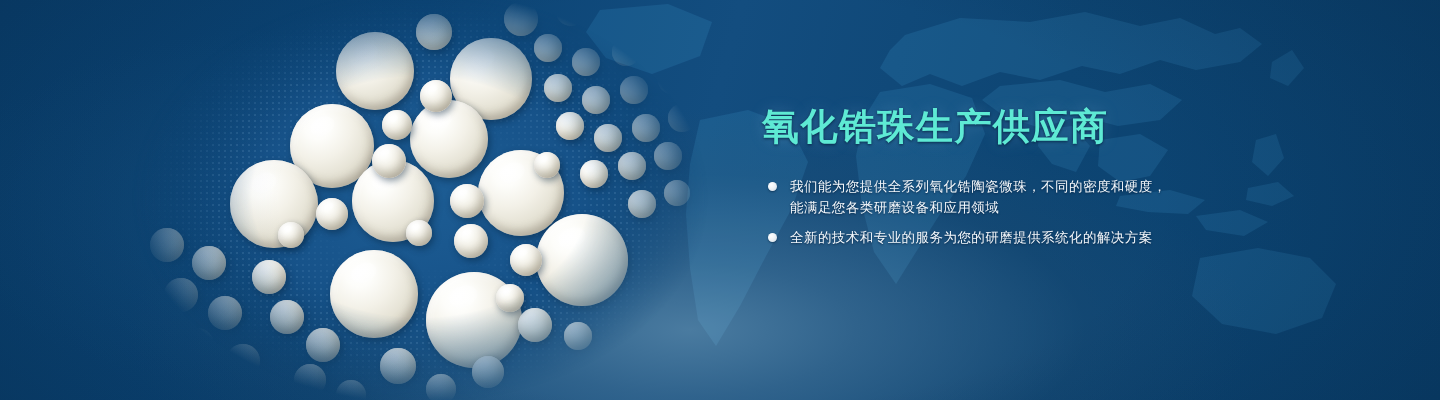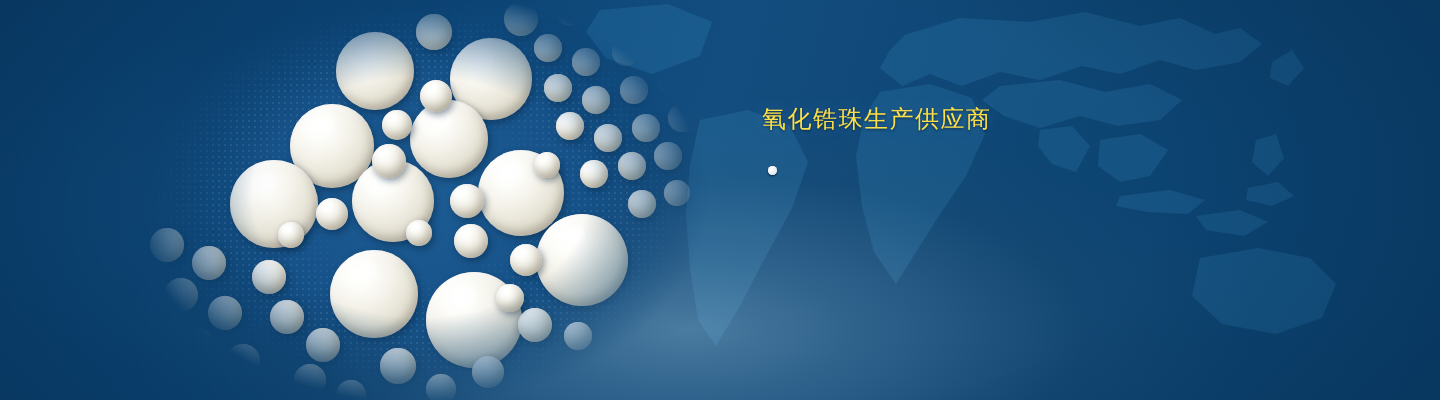--- a/index.html
+++ b/index.html
@@ -76,24 +76,24 @@
   }
 
   
   .copy{
     position:absolute;
     left:762px;top:104px;
     width:470px;
   }
   .title{
     margin:0;
-    font-size:24px;
-    font-weight:400;
+    font-size:37px;
+    font-weight:700;
     letter-spacing:1.5px;
-    color:#fde047;
+    color:#5eead4;
     line-height:1.25;
     text-shadow:0 1px 3px rgba(2,26,52,0.75), 0 0 16px rgba(150,200,240,0.22);
   }
   .bullets{
     list-style:none;
     margin:26px 0 0 0;
     padding:0;
   }
   .bullet{
     position:relative;
@@ -224,20 +224,23 @@
   </div>
 
   <div class="bg-vignette"></div>
 
   <div class="copy">
     <h1 class="title">氧化锆珠生产供应商</h1>
 
     <ul class="bullets">
       <li class="bullet">
         <span class="dot"></span>
+        <span>我们能为您提供全系列氧化锆陶瓷微珠，不同的密度和硬度，</span>
+        <span class="line2">能满足您各类研磨设备和应用领域</span>
       </li>
       <li class="bullet">
         <span class="dot"></span>
+        <span>全新的技术和专业的服务为您的研磨提供系统化的解决方案</span>
       </li>
     </ul>
   </div>
 
 </div>
 
 </body></html>

